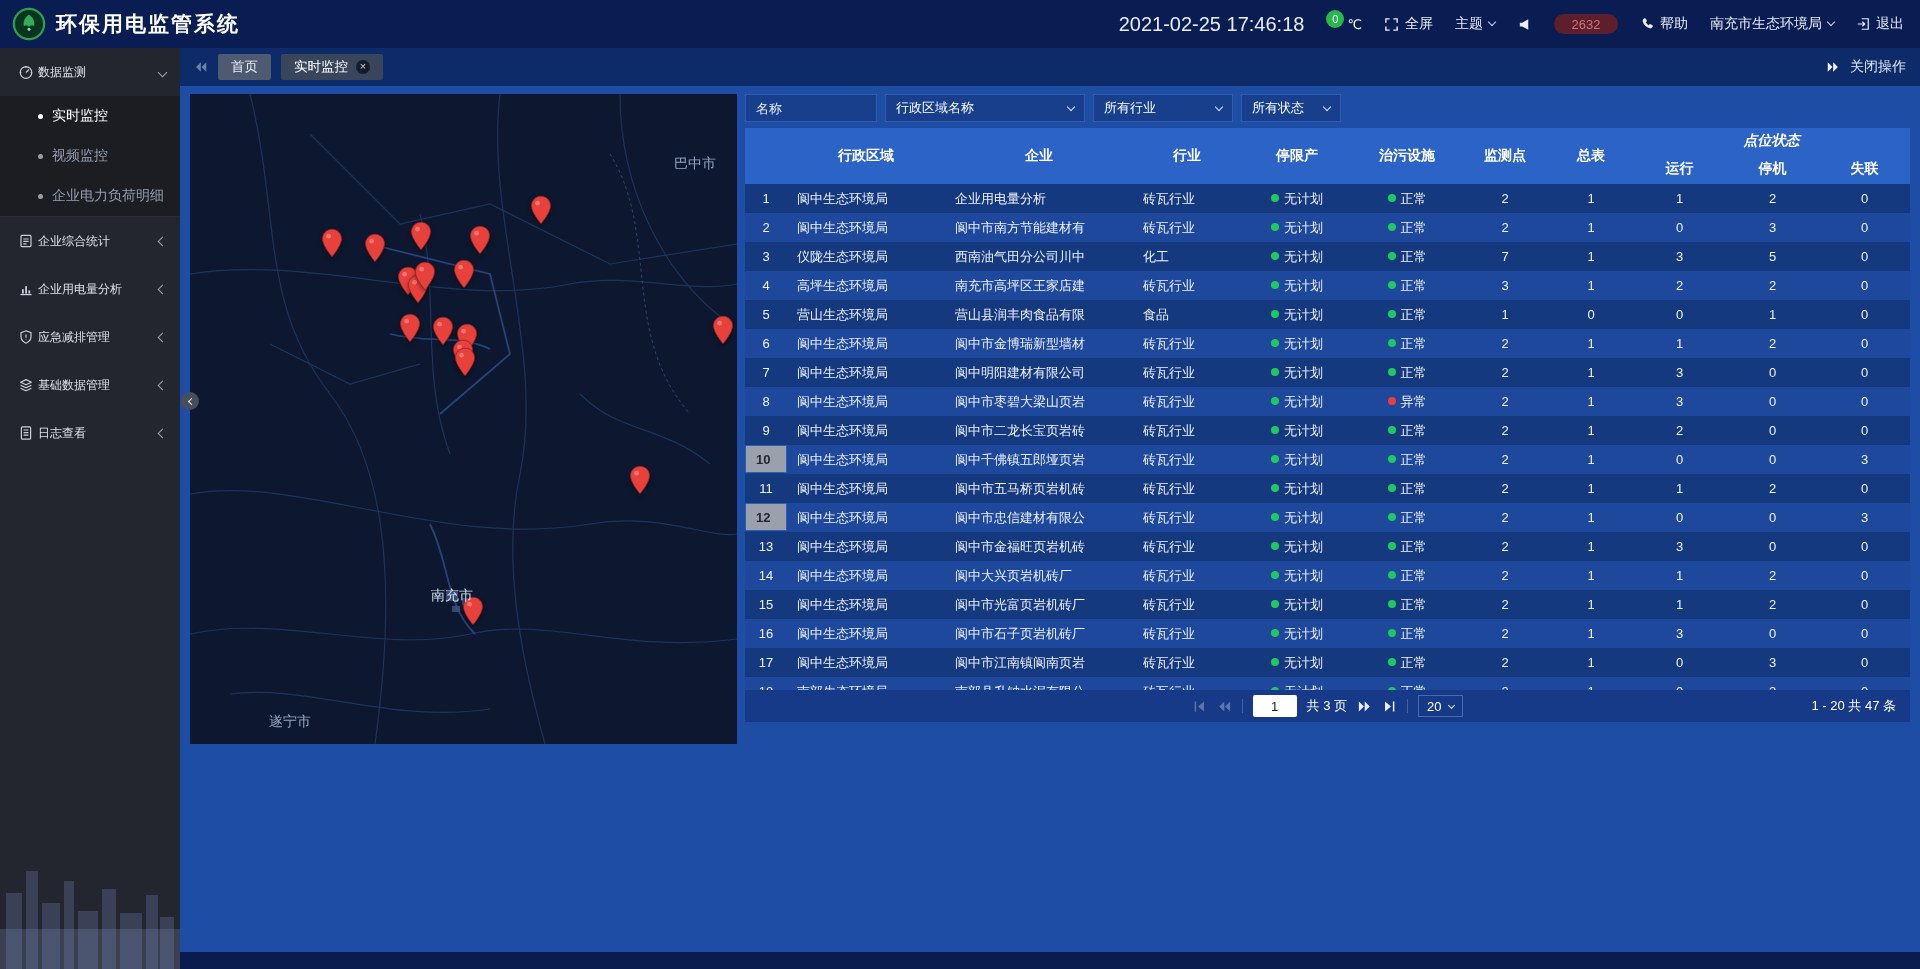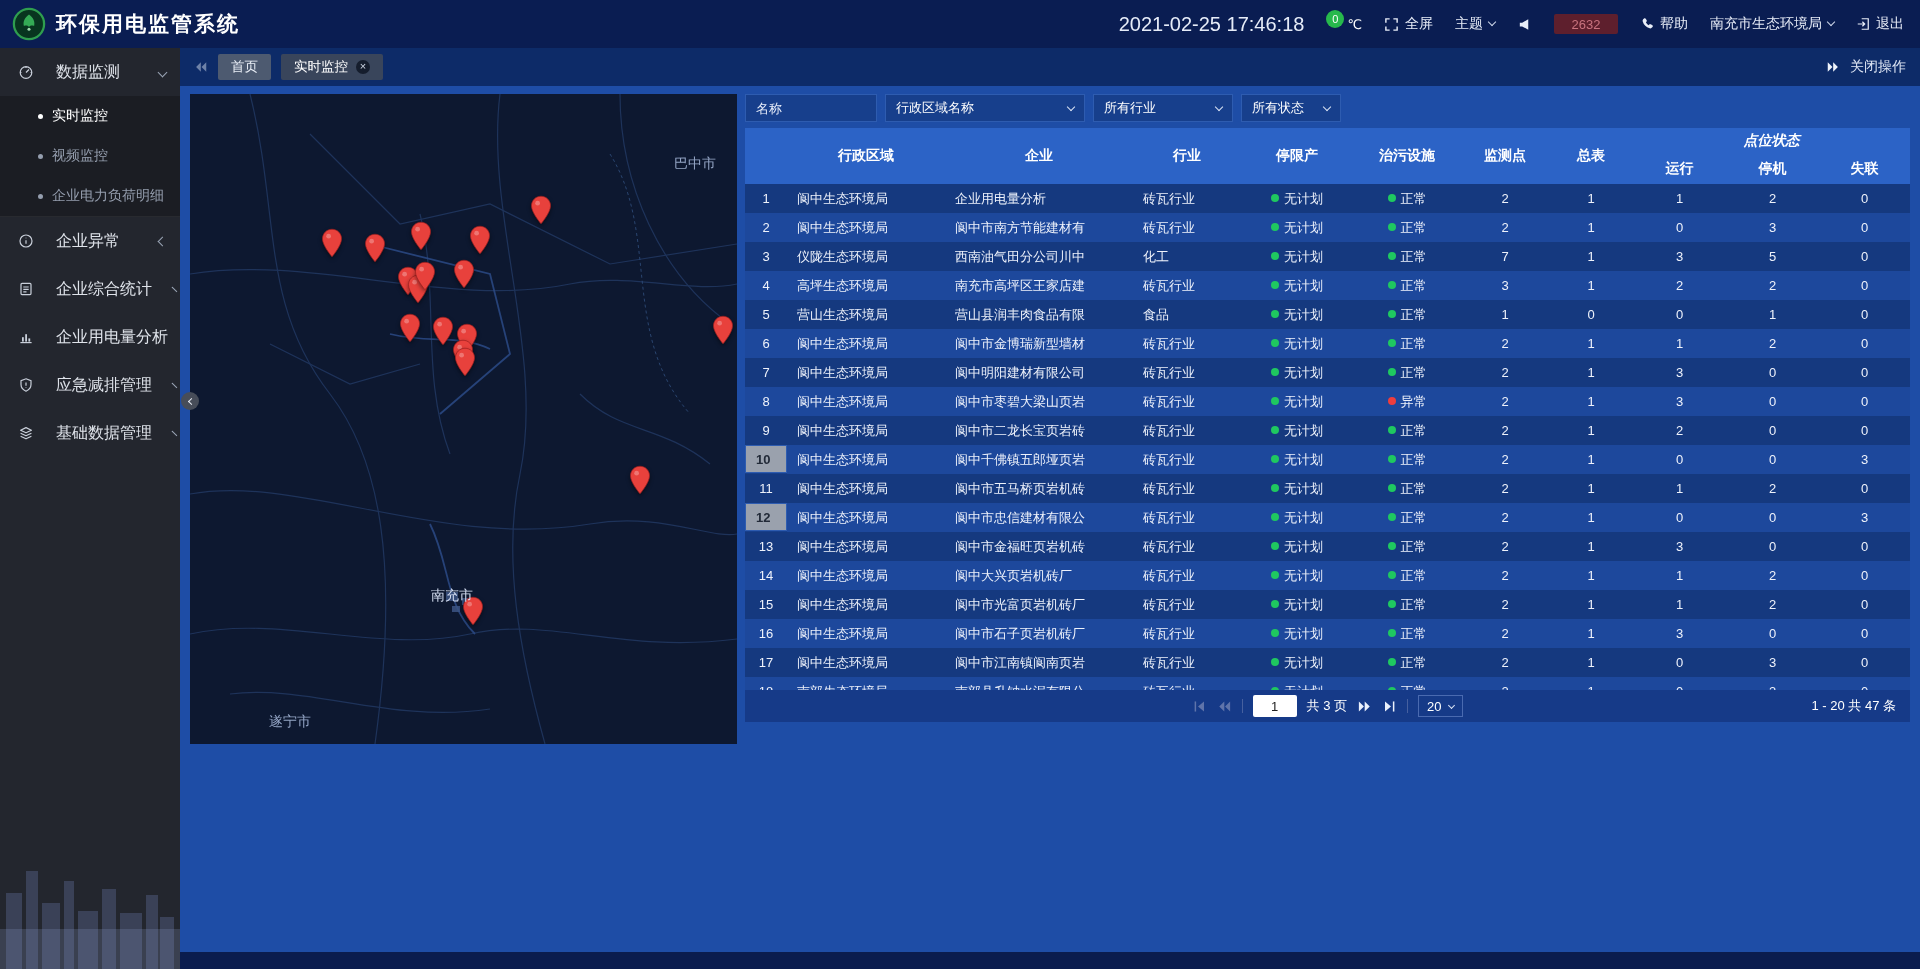--- a/index.html
+++ b/index.html
@@ -11,25 +11,25 @@
   .logo{margin:0 10px 0 12px;display:flex;align-items:center}
   .app-title{font-size:21px;font-weight:bold;letter-spacing:2px;color:#fff}
   .header-right{margin-left:auto;display:flex;align-items:center;gap:22px;margin-right:16px}
   .datetime{font-size:20px;color:#e6ecf8}
   .temp{display:flex;align-items:flex-start;gap:3px;color:#fff}
   .temp-badge{width:18px;height:18px;border-radius:50%;background:#27b94c;color:#fff;font-size:11px;display:inline-flex;align-items:center;justify-content:center;position:relative;top:-5px}
   .temp-unit{font-size:13px;margin-top:2px}
   .hitem{display:flex;align-items:center;gap:6px;color:#e8edf8;font-size:14px;cursor:pointer;white-space:nowrap}
   .hitem svg{display:block}
   .caret{width:6px;height:6px;border-right:1.4px solid #cfd8ea;border-bottom:1.4px solid #cfd8ea;transform:rotate(45deg);display:inline-block;margin-top:-4px}
-  .badge{min-width:64px;height:20px;border-radius:2px;background:#5e1f2d;color:#c9737f;font-size:13px;display:flex;align-items:center;justify-content:center;padding:0 10px}
+  .badge{min-width:64px;height:20px;border-radius:10px;background:#5e1f2d;color:#c9737f;font-size:13px;display:flex;align-items:center;justify-content:center;padding:0 10px}
 
   
   .sidebar{position:absolute;top:48px;left:0;width:180px;bottom:0;background:#23262e;z-index:5;overflow:hidden}
-  .side-sec{height:48px;display:flex;align-items:center;gap:22px;padding:0 14px 0 18px;color:#dfe3ea;font-size:16px;cursor:pointer}
+  .side-sec{height:48px;display:flex;align-items:center;gap:4px;padding:0 14px 0 18px;color:#dfe3ea;font-size:12px;cursor:pointer}
   .sicon{display:flex;color:#c9cfda}
   .sicon svg{display:block}
   .slabel{flex:0 1 auto;white-space:nowrap}
   .chev{width:7px;height:7px;border-right:1.5px solid currentColor;border-bottom:1.5px solid currentColor;display:inline-block;margin-left:auto;color:#9aa4b5}
   .chev.down{transform:rotate(45deg)}
   .chev.left{transform:rotate(135deg)}
   .submenu{background:#1b1d23;border-bottom:1px solid rgba(255,255,255,.06)}
   .subitem{height:40px;display:flex;align-items:center;gap:9px;padding-left:38px;color:#959eae;font-size:14px;cursor:pointer;white-space:nowrap}
   .subitem.active{color:#ffffff}
   .sdot{width:5px;height:5px;border-radius:50%;background:currentColor;flex:none}
@@ -186,30 +186,20 @@
           <span>视频监控</span>
         </div>
         <div class="subitem">
           <span class="sdot"></span>
           <span>企业电力负荷明细</span>
         </div>
       </div>
       <div class="side-sec">
         <span class="sicon">
           <svg viewBox="0 0 16 16" width="16" height="16" fill="none" stroke="currentColor" stroke-width="1.2">
-            <circle cx="8" cy="8" r="6"></circle>
-            <path d="M8 7.2v3.6M8 4.8v.5"></path>
-          </svg>
-        </span>
-        <span class="slabel">企业异常</span>
-        <span class="chev left"></span>
-      </div>
-      <div class="side-sec">
-        <span class="sicon">
-          <svg viewBox="0 0 16 16" width="16" height="16" fill="none" stroke="currentColor" stroke-width="1.2">
             <rect x="3" y="2.4" width="10" height="11.2" rx="1"></rect>
             <path d="M5.3 6h5.4M5.3 8.4h5.4M5.3 10.8h3.2"></path>
           </svg>
         </span>
         <span class="slabel">企业综合统计</span>
         <span class="chev left"></span>
       </div>
       <div class="side-sec">
         <span class="sicon">
           <svg viewBox="0 0 16 16" width="16" height="16">
@@ -234,20 +224,30 @@
       </div>
       <div class="side-sec">
         <span class="sicon">
           <svg viewBox="0 0 16 16" width="16" height="16" fill="none" stroke="currentColor" stroke-width="1.2" stroke-linejoin="round">
             <path d="M2.6 5.2L8 2.6l5.4 2.6L8 7.8z"></path>
             <path d="M2.6 8.2L8 10.8l5.4-2.6"></path>
             <path d="M2.6 11.2L8 13.8l5.4-2.6"></path>
           </svg>
         </span>
         <span class="slabel">基础数据管理</span>
+        <span class="chev left"></span>
+      </div>
+      <div class="side-sec">
+        <span class="sicon">
+          <svg viewBox="0 0 16 16" width="16" height="16" fill="none" stroke="currentColor" stroke-width="1.2">
+            <rect x="3.4" y="1.8" width="9.2" height="12.4" rx="1"></rect>
+            <path d="M5.6 5h4.8M5.6 7.6h4.8M5.6 10.2h4.8"></path>
+          </svg>
+        </span>
+        <span class="slabel">日志查看</span>
         <span class="chev left"></span>
       </div>
     </nav>
   <svg class="skyline" viewBox="0 0 180 140">
     <g fill="#6f80b5" opacity="0.30">
       <rect x="6" y="64" width="16" height="76"></rect>
         <rect x="26" y="42" width="12" height="98"></rect>
       <rect x="42" y="74" width="18" height="66"></rect>
         <rect x="64" y="52" width="10" height="88"></rect>
       <rect x="78" y="82" width="20" height="58"></rect>

